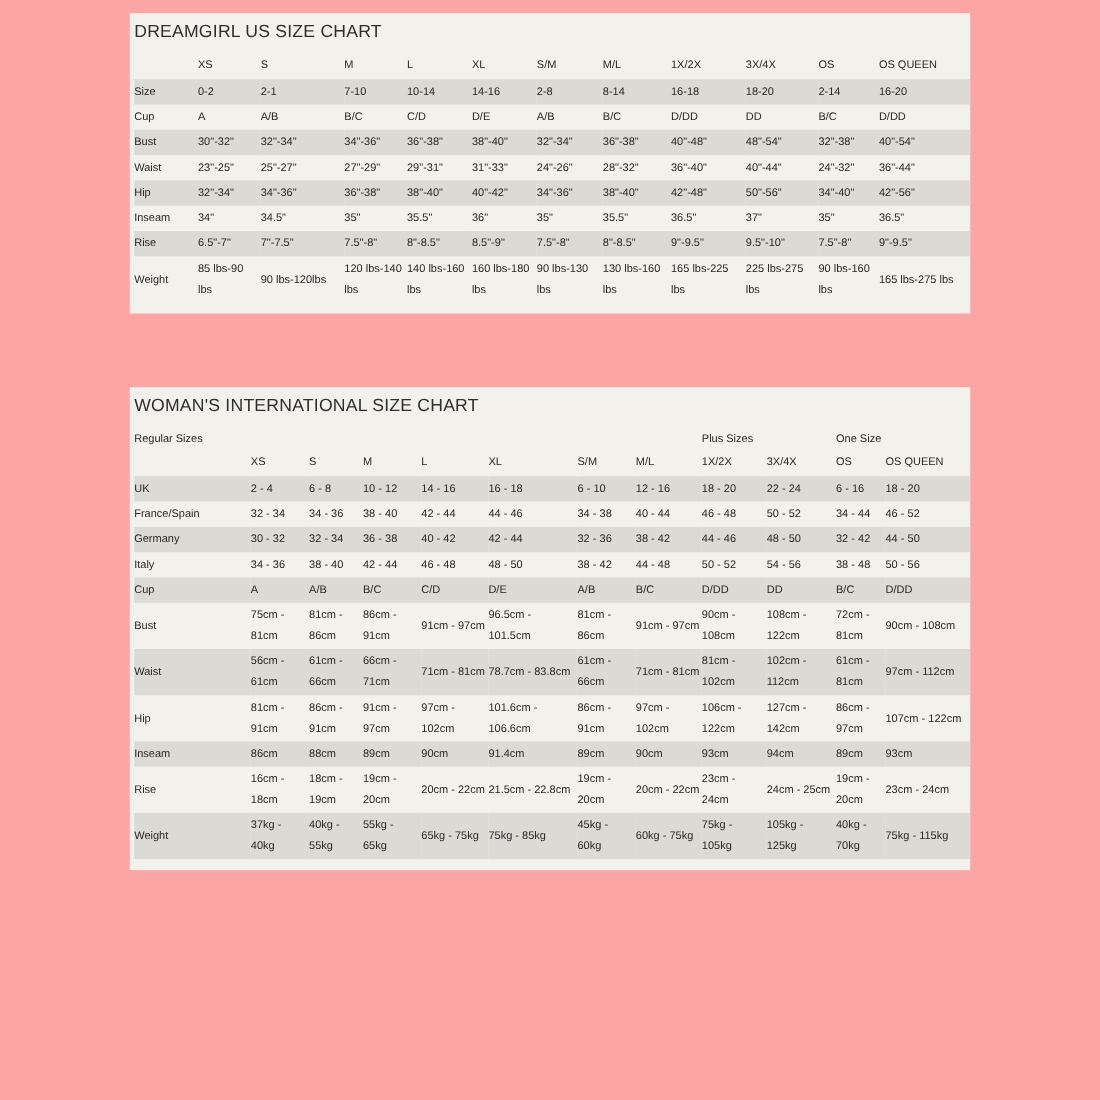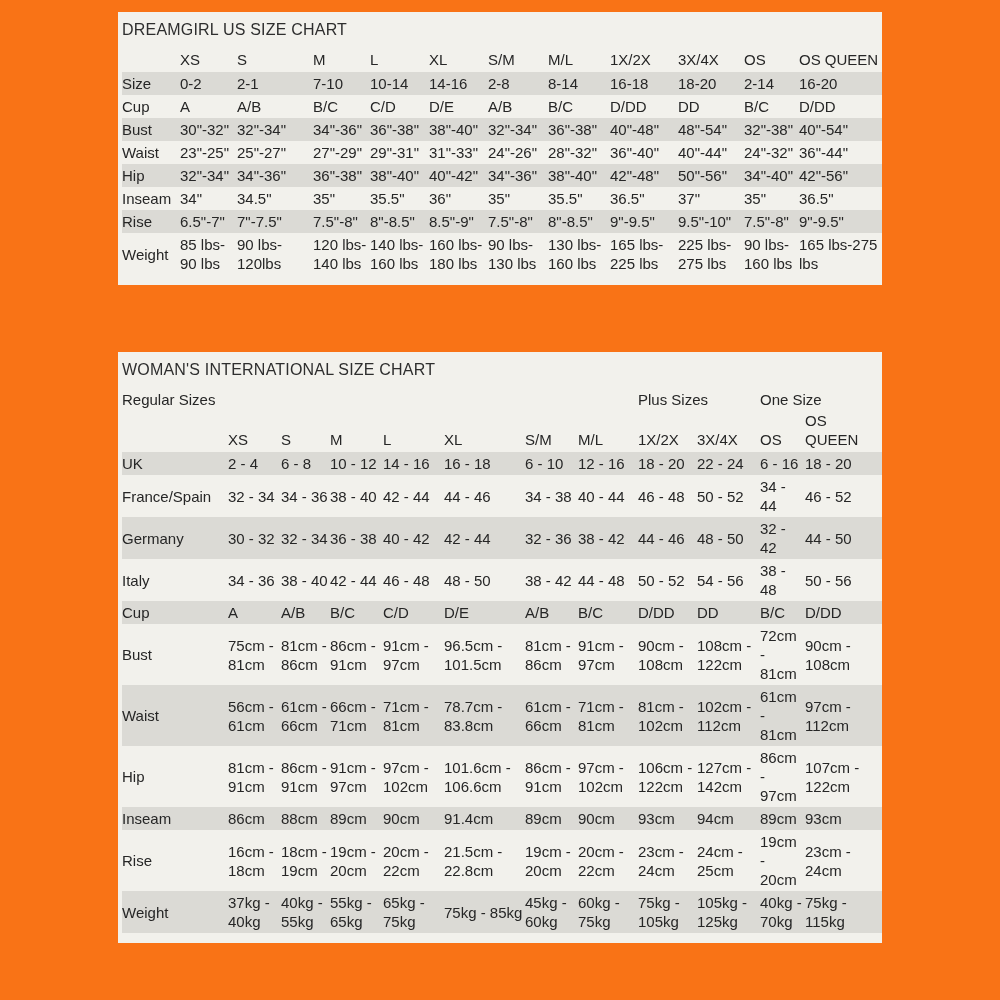--- a/index.html
+++ b/index.html
@@ -5,21 +5,21 @@
   html, body {
     margin: 0;
     padding: 0;
     background: #ffffff;
     font-family: "Liberation Sans", "DejaVu Sans", sans-serif;
   }
   .page {
     position: relative;
     width: 1000px;
     height: 1000px;
-    background: #f97316;
+    background: #fca5a5;
     overflow: hidden;
     color: var(--text-color, #262626);
   }
   .panel {
     position: absolute;
     left: 118px;
     width: 764px;
     background: var(--panel-bg, #f2f1ec);
     box-sizing: border-box;
     padding: 6px 2px 10px 4px;
@@ -31,21 +31,21 @@
     line-height: 20px;
     margin: 2px 0 8px 0;
     letter-spacing: 0.2px;
     color: #2e2e2e;
     white-space: nowrap;
   }
   table.size-table {
     border-collapse: collapse;
     table-layout: fixed;
     width: 756px;
-    font-size: 15px;
+    font-size: 10px;
   }
   table.size-table th,
   table.size-table td {
     font-weight: normal;
     text-align: left;
     vertical-align: middle;
     padding: 2px 2px 2px 0;
     line-height: 19px;
     overflow-wrap: break-word;
   }

